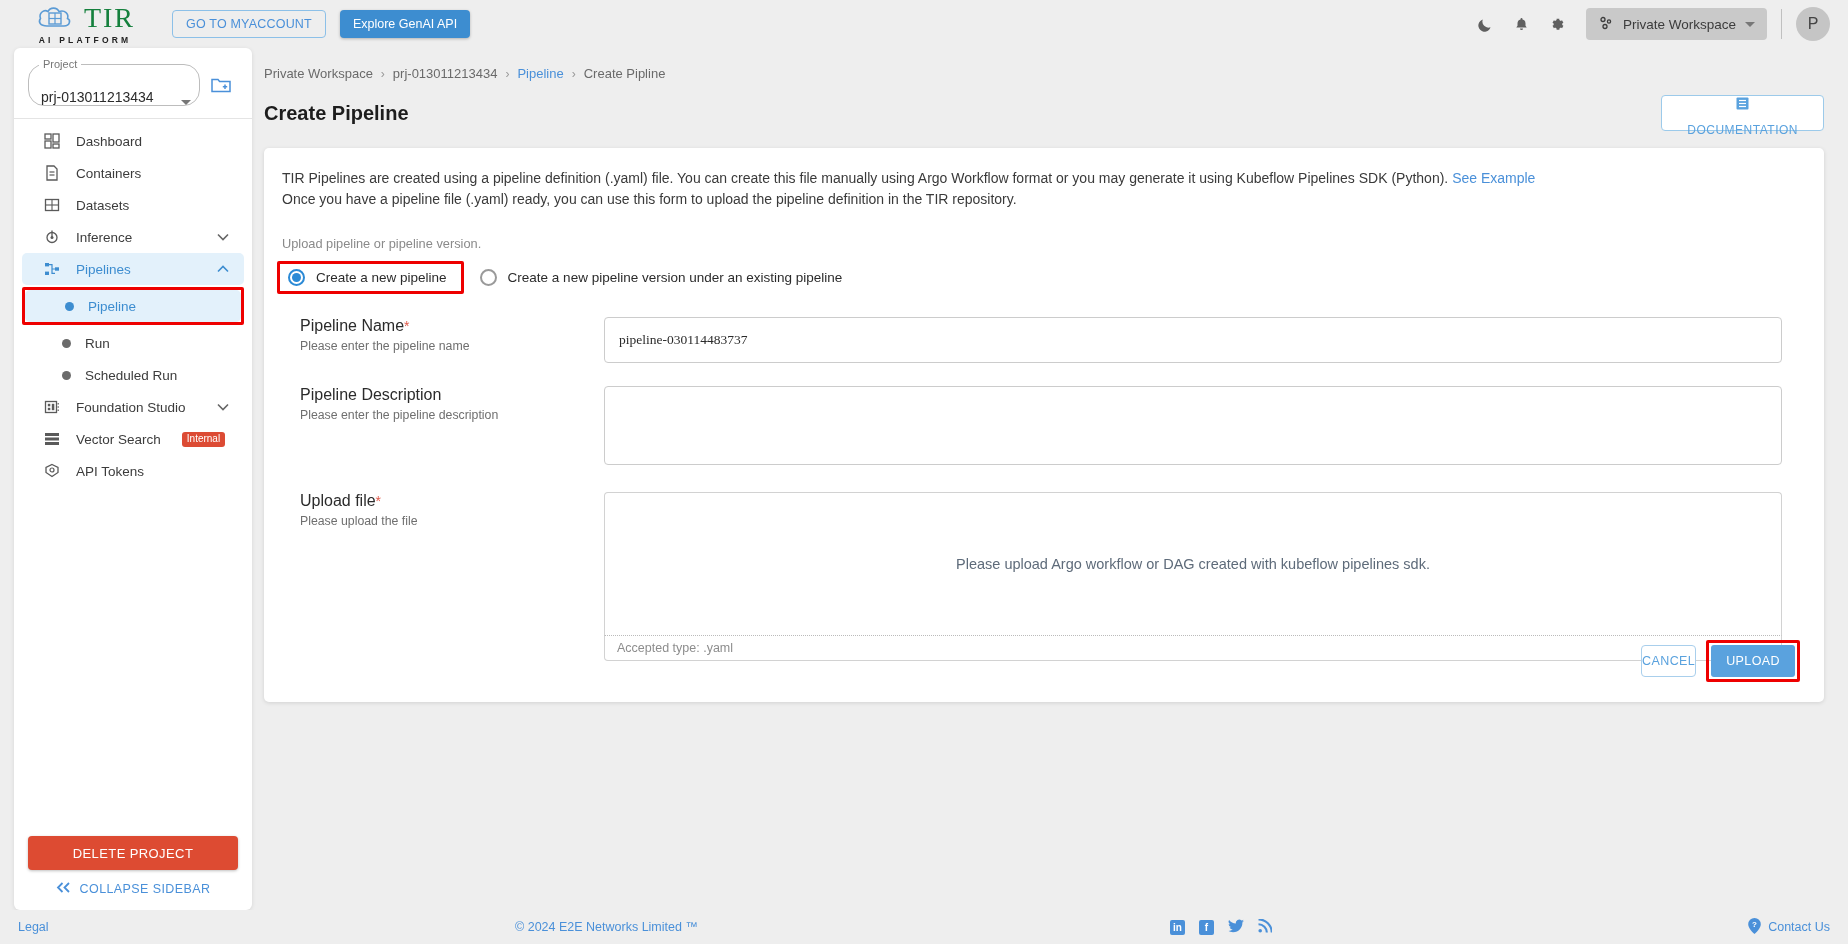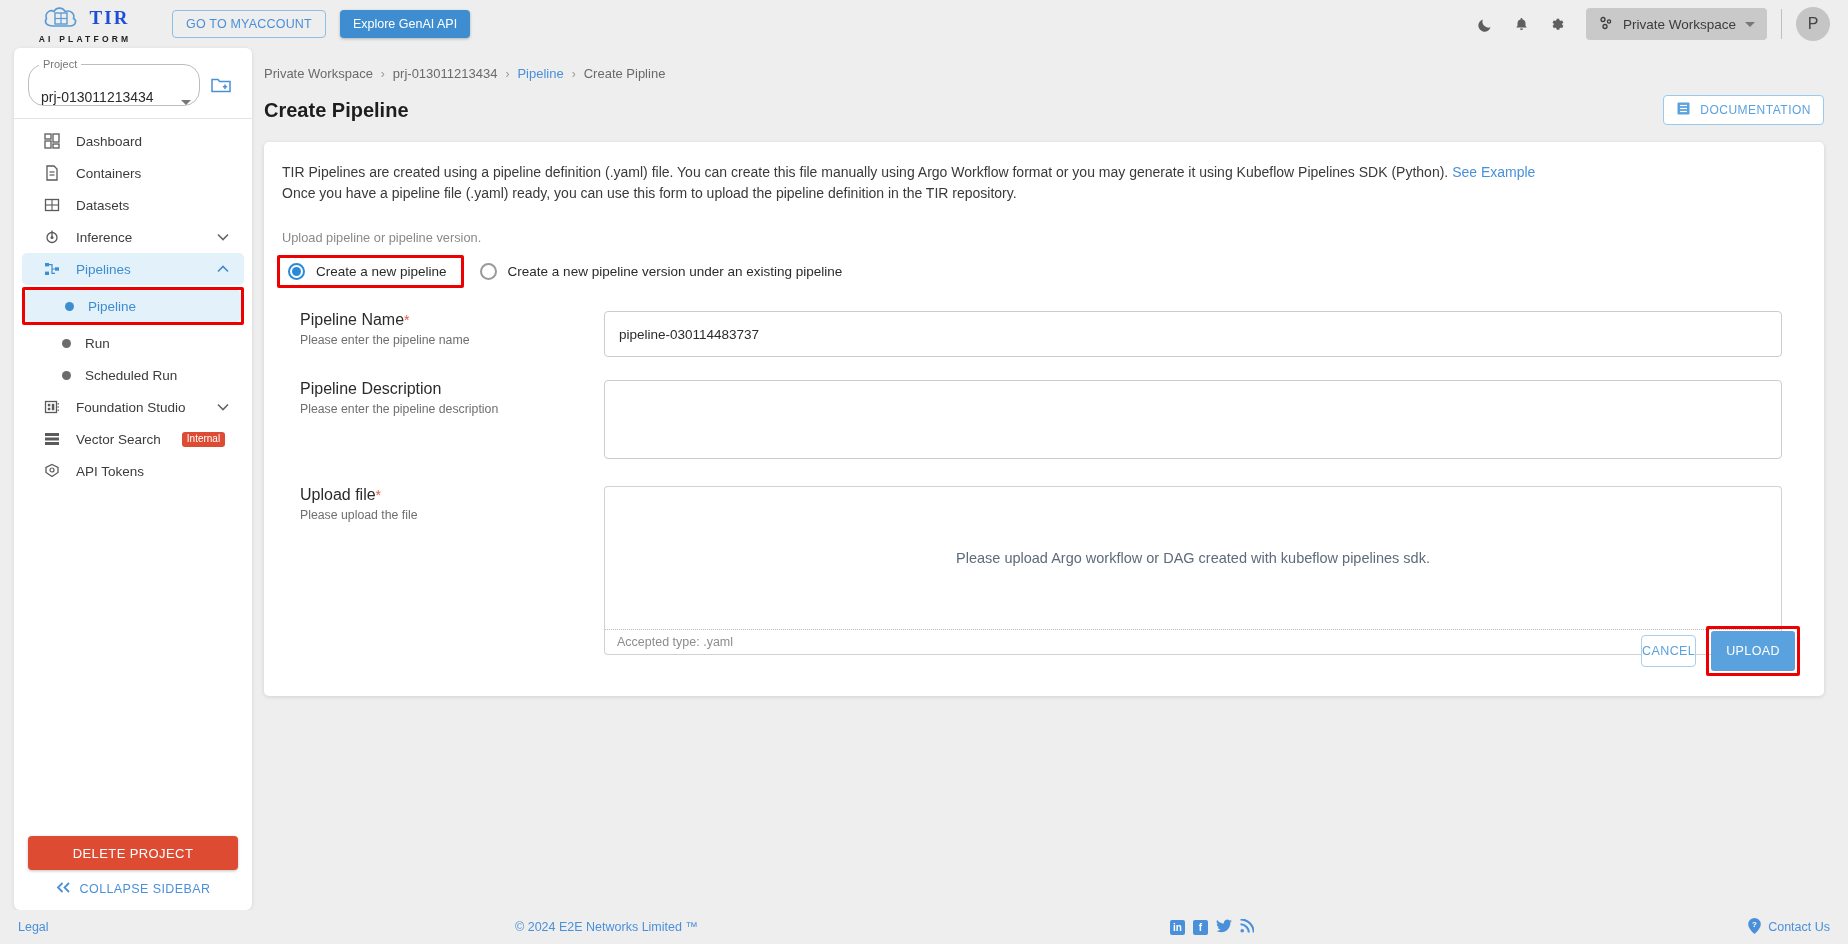--- a/index.html
+++ b/index.html
@@ -13,21 +13,21 @@
 
   
   .topbar {
     position: absolute; top: 0; left: 0; width: 1848px; height: 48px;
     background: #eeeeee; display: flex; align-items: center;
   }
   .logo-wrap { display: flex; flex-direction: column; align-items: center;
     margin-left: 26px; width: 118px; }
   .logo-row { display: flex; align-items: center; gap: 5px; }
   .logo-cloud { position: relative; width: 44px; height: 26px; }
-  .logo-text { font-size: 19px; font-weight: bold; color: #1d4ed8;
+  .logo-text { font-size: 28px; font-weight: normal; color: #15803d;
     letter-spacing: 2px; line-height: 1; font-family: "Liberation Serif", serif; }
   .logo-sub { font-size: 8.5px; font-weight: bold; color: #222;
     letter-spacing: 3.2px; margin-top: 3px; }
 
   .btn-myaccount {
     margin-left: 28px; height: 28px; padding: 0 13px;
     border: 1px solid #8cc0e8; border-radius: 4px; background: #eeeeee;
     color: #4a90d9; font-size: 12.5px; font-weight: 500; letter-spacing: .2px;
     display: flex; align-items: center; cursor: pointer;
   }
@@ -117,24 +117,24 @@
 
   
   .main { position: absolute; top: 48px; left: 252px; width: 1596px; height: 862px; }
   .breadcrumb { display: flex; align-items: center; gap: 8px;
     padding: 18px 0 0 12px; font-size: 13px; color: #6a6a6a; }
   .bc-sep { color: #9a9a9a; font-size: 12px; }
   .bc-link { color: #4a90d9; cursor: pointer; }
   .page-head { display: flex; align-items: center; padding: 14px 24px 0 12px; }
   .page-title { font-size: 20px; font-weight: bold; color: #1d1d1d; }
   .btn-doc {
-    margin-left: auto; height: 30px; padding: 0 12px; background: #fff;
+    margin-left: auto; height: 36px; padding: 0 25px; background: #fff;
     border: 1px solid #9ccaea; border-radius: 4px; color: #5aa2de;
     font-size: 12px; letter-spacing: .5px; display: flex; align-items: center;
-    gap: 9px; cursor: pointer;
+    gap: 9px; cursor: pointer; flex-direction: column;
   }
 
   .card {
     margin: 17px 24px 0 12px; background: #fff; border-radius: 5px;
     box-shadow: 0 1px 4px rgba(0,0,0,.12); padding: 20px 18px 0 18px;
     height: 554px; position: relative;
   }
   .intro { font-size: 14px; color: #3a3a3a; line-height: 21px; }
   .intro a { color: #4a90d9; text-decoration: none; cursor: pointer; }
   .upl-note { margin-top: 26px; font-size: 12.8px; color: #8a8a8a; }
@@ -153,21 +153,21 @@
   .field-row { display: flex; margin-top: 23px; }
   .field-left { width: 322px; padding-left: 18px; flex-shrink: 0; }
   .f-label { font-size: 16px; color: #2b2b2b; }
   .req { color: #e05a4b; font-size: 14px; }
   .f-hint { font-size: 12.3px; color: #6f6f6f; margin-top: 4px; }
   .field-right { flex: 1; padding-right: 24px; }
 
   .inp {
     width: 100%; height: 46px; border: 1px solid #ccc; border-radius: 4px;
     padding: 0 14px; font-size: 13.5px; color: #2b2b2b;
-    font-family: Liberation Sans, sans-serif; background: #fff;
+    font-family: Liberation Serif, serif; background: #fff;
   }
   .txta {
     width: 100%; height: 79px; border: 1px solid #ccc; border-radius: 4px;
     padding: 10px 14px; font-size: 13.5px; color: #2b2b2b; resize: none;
     font-family: "Liberation Sans", sans-serif;
   }
   .drop {
     width: 100%; height: 143px; border: 1px solid #d2d2d2;
     border-bottom: none; border-radius: 4px 4px 0 0; background: #fff;
     display: flex; align-items: center; justify-content: center;
@@ -180,36 +180,36 @@
   }
 
   .actions { position: absolute; right: 24px; bottom: 20px;
     display: flex; align-items: center; gap: 4px; }
   .btn-cancel {
     height: 32px; padding: 0 0; background: #fff; border: 1px solid #a9cfec;
     border-radius: 4px; color: #5aa2de; font-size: 12.5px; letter-spacing: .4px;
     cursor: pointer;
   }
   .btn-upload {
-    height: 40px; padding: 0 15px; background: #5aa2de; border: none;
+    height: 32px; padding: 0 15px; background: #5aa2de; border: none;
     border-radius: 3px; color: #fff; font-size: 12.5px; letter-spacing: .4px;
     cursor: pointer;
   }
   .upload-annot { border: 3px solid #ee0000; padding: 2px; border-radius: 2px;
     margin-left: 6px; display: flex; }
 
   
   .footer {
     position: absolute; left: 0; bottom: 0; width: 1848px; height: 34px;
     background: #eeeeee; display: flex; align-items: center;
     font-size: 12.5px; color: #4a90d9;
   }
   .f-legal { margin-left: 18px; cursor: pointer; }
   .f-copy { position: absolute; left: 515px; color: #4a90d9; }
-  .f-social { position: absolute; left: 1170px; display: flex; gap: 8px;
+  .f-social { position: absolute; left: 1170px; display: flex; gap: 14px;
     align-items: center; }
   .f-contact { position: absolute; right: 18px; display: flex; gap: 6px;
     align-items: center; cursor: pointer; }
   .sq-ico { width: 15px; height: 15px; background: #4a90d9; border-radius: 2px;
     display: flex; align-items: center; justify-content: center;
     color: #fff; font-size: 10px; font-weight: bold; cursor: pointer; }
 </style>
 </head>
 <body>
 

